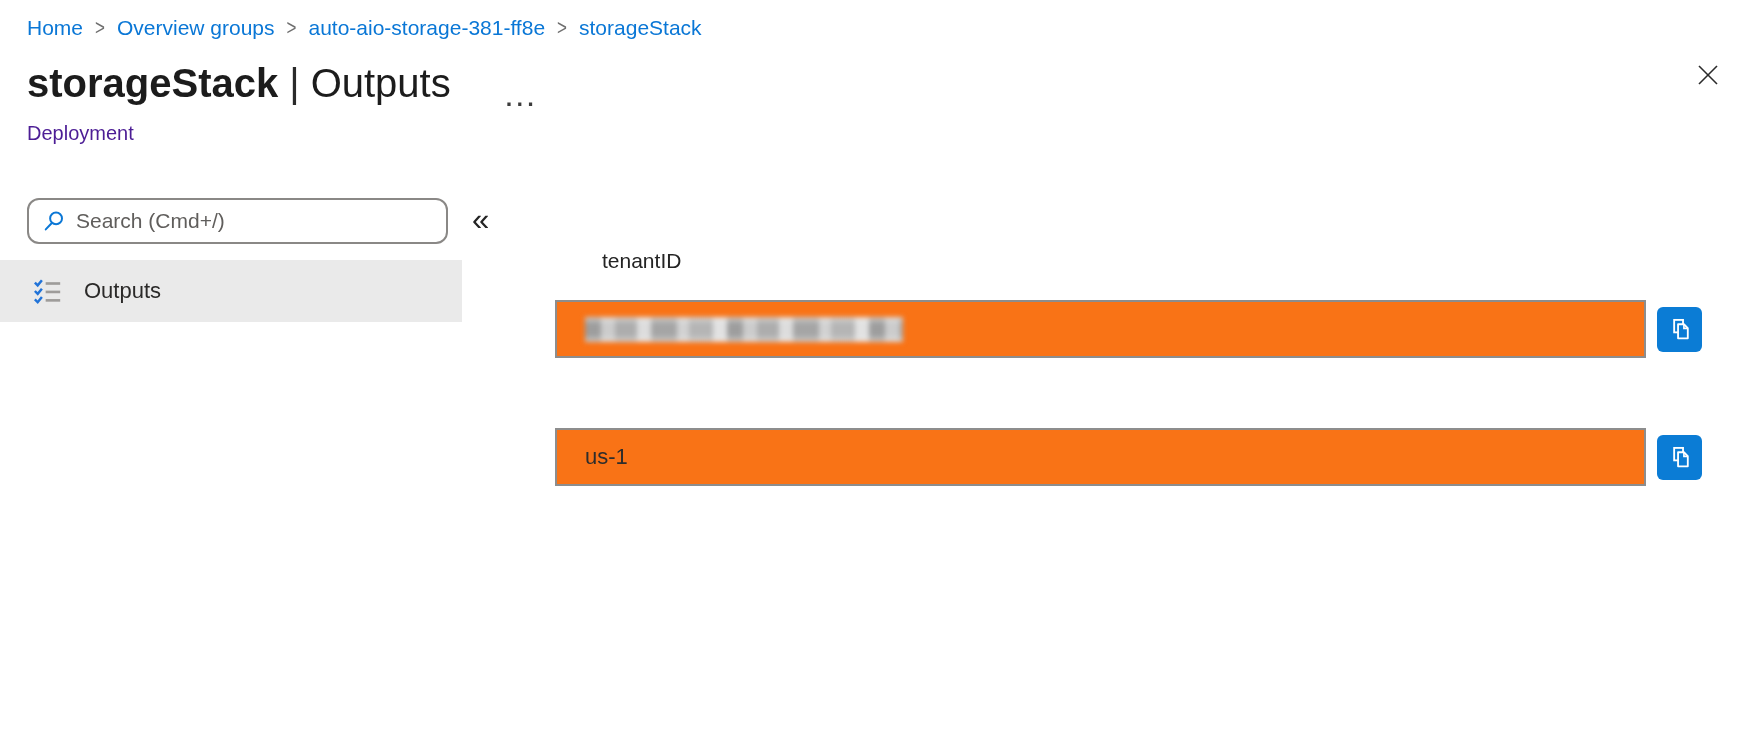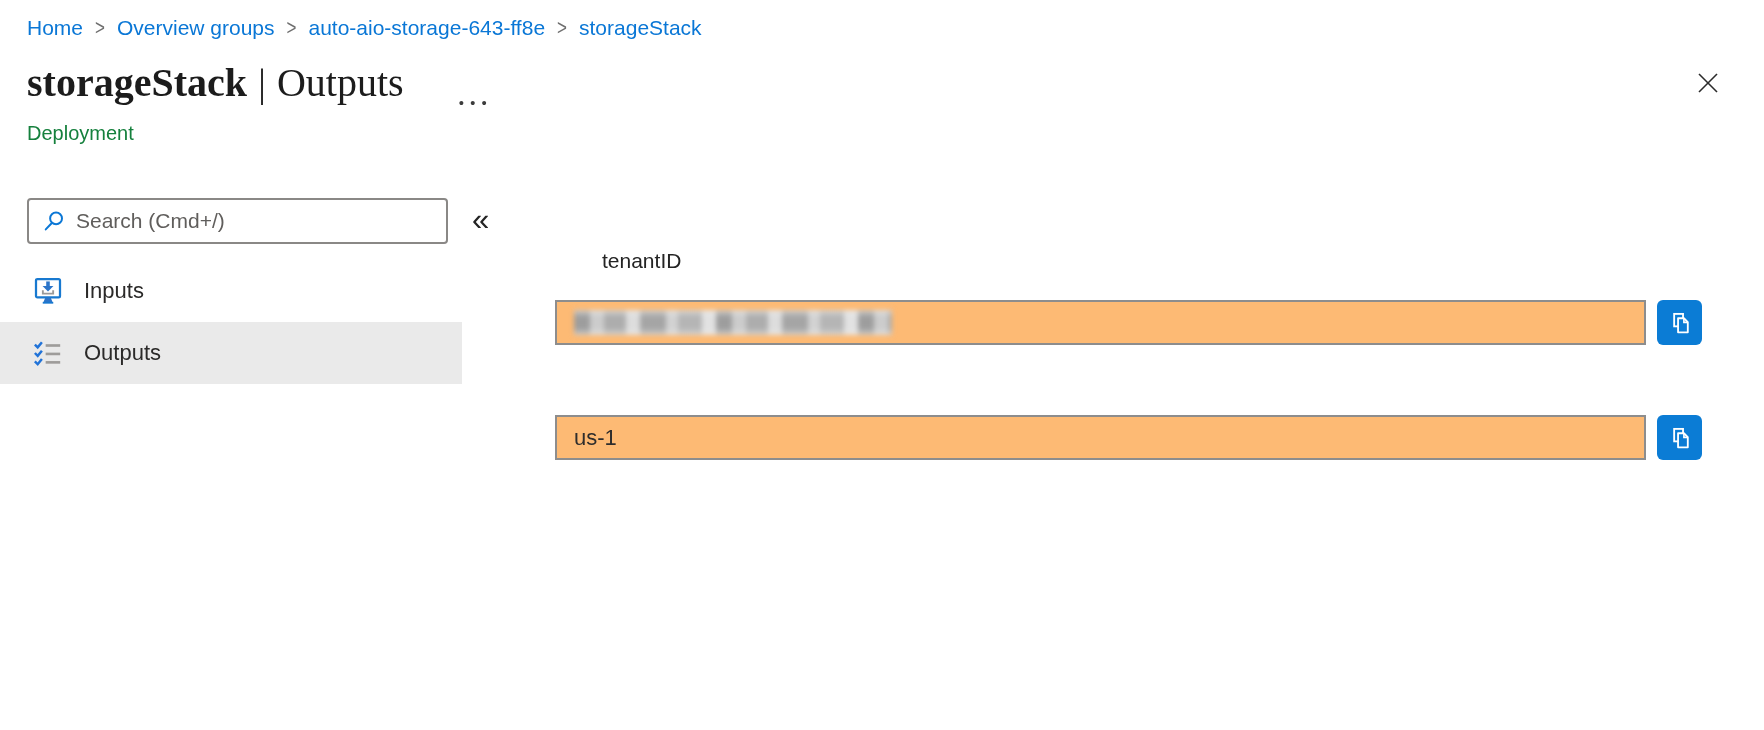--- a/index.html
+++ b/index.html
@@ -10,62 +10,62 @@
   }
 
   
   .breadcrumb { padding:16px 8px 0 27px; font-size:21px; line-height:24px;
     display:flex; align-items:center; }
   .crumb { color:#0a77d6; text-decoration:none; cursor:pointer; }
   .crumb-sep { color:#6f6f6f; font-size:17px; margin:0 12px;
     display:inline-block; transform:scaleY(1.3); font-weight:400; }
 
   
-  .title-row { display:flex; align-items:center; margin:20px 41px 16px 27px; height:46px;font-family:Liberation Serif, serif; }
+  .title-row { display:flex; align-items:flex-start; margin:20px 41px 16px 27px; height:46px; }
   .page-title { font-size:40px; line-height:46px; font-weight:400; color:#1c1c1c;
     white-space:nowrap; }
   .t-bold { font-weight:700; }
   .t-div { margin:0 11px; font-weight:300; color:#2a2a2a; }
   .more-btn { margin-left:52px; background:none; border:none; cursor:pointer;
     font-size:34px; color:#3c3c3c; padding:0; line-height:20px; align-self:flex-end;
     margin-bottom:2px; letter-spacing:1px; font-family:inherit; }
   .close-btn { margin-left:auto; background:none; border:none; cursor:pointer; padding:0;
     width:30px; height:30px; display:flex; align-items:center; justify-content:center; }
 
-  .subtitle { margin:8px 0 0 27px; font-size:20px; line-height:23px; color:#15803d; }
+  .subtitle { margin:8px 0 0 27px; font-size:20px; line-height:23px; color:#4c1d95; }
 
   
   .body { display:flex; margin-top:15px; align-items:flex-start; }
 
   
   .sidebar { width:462px; flex:none; position:relative; }
   .search-wrap { margin:38px 0 0 27px; width:421px; height:46px;
-    border:2px solid #8a8886; border-radius:4px; background:#fff;
+    border:2px solid #8a8886; border-radius:12px; background:#fff;
     display:flex; align-items:center; }
   .search-wrap svg { margin:0 9px 0 13px; flex:none; }
   .search-input { border:none; outline:none; flex:1; font-size:21px; color:#333;
     background:transparent; font-family:inherit; min-width:0; padding:0; }
   .search-input::placeholder { color:#605e5c; opacity:1; }
   .collapse-btn { position:absolute; top:45px; left:472px; background:none; border:none;
     cursor:pointer; font-size:31px; color:#242424; padding:0; line-height:30px;
     font-family:inherit; font-weight:400; }
 
   .nav { margin-top:16px; }
   .nav-item { height:62px; display:flex; align-items:center; cursor:pointer; }
   .nav-item.selected { background:#eaeaea; }
   .nicon { width:30px; height:30px; margin-left:33px; flex:none; }
   .nlabel { margin-left:21px; font-size:22px; color:#2b2a29; }
 
   
   .main { flex:1; padding:88px 62px 0 93px; }
   .output-group { margin-bottom:70px; }
   .output-label { font-size:21px; line-height:26px; color:#242424; margin-bottom:26px;margin-left:47px; }
   .field-row { display:flex; align-items:center; }
-  .field { flex:1; height:45px; background:#fdba74; border:2px solid #8d8d8d;
-    display:flex; align-items:center; padding:0 17px; min-width:0; }
+  .field { flex:1; height:58px; background:#f97316; border:2px solid #8d8d8d;
+    display:flex; align-items:center; padding:0 28px; min-width:0; }
   .field-value-input { border:none; background:transparent; outline:none; width:100%;
     font-size:22px; color:#2e2d2c; font-family:inherit; padding:0; }
   .copy-btn { width:45px; height:45px; margin-left:11px; flex:none;
     background:#0b7cd5; border:none; border-radius:6px; cursor:pointer;
     display:flex; align-items:center; justify-content:center; padding:0; }
 
   
   .blur-strip { height:25px; border-radius:1px; filter:blur(2.6px);
     background:
       linear-gradient(180deg, rgba(233,233,233,.65) 0%, rgba(233,233,233,0) 28%,
@@ -78,21 +78,21 @@
   .w-long  { width:1032px; max-width:100%; }
 </style>
 </head>
 <body>
 
 <nav class="breadcrumb">
   <a class="crumb">Home</a>
   <span class="crumb-sep">&gt;</span>
   <a class="crumb">Overview groups</a>
   <span class="crumb-sep">&gt;</span>
-  <a class="crumb">auto-aio-storage-643-ff8e</a>
+  <a class="crumb">auto-aio-storage-381-ff8e</a>
   <span class="crumb-sep">&gt;</span>
   <a class="crumb">storageStack</a>
 </nav>
 
 <div class="title-row">
   <h1 class="page-title" style="margin:0;">
     <span class="t-bold">storageStack</span><span class="t-div">|</span><span>Outputs</span>
   </h1>
   <button class="more-btn">…</button>
   <button class="close-btn">
@@ -112,31 +112,20 @@
         <circle cx="13.5" cy="9" r="5.7" stroke="#0a77d6" stroke-width="1.9" fill="none"></circle>
         <line x1="9.2" y1="13.7" x2="3.6" y2="19.6" stroke="#0a77d6" stroke-width="1.9" stroke-linecap="round"></line>
       </svg>
       <input class="search-input" type="text" placeholder="Search (Cmd+/)" style="">
     </div>
     <button class="collapse-btn">«</button>
 
     <nav class="nav">
 
 
-      <div class="nav-item">
-        <svg class="nicon" viewBox="0 0 32 32">
-          <rect x="3.2" y="3.2" width="25.6" height="19.6" rx="1.5" fill="#ffffff" stroke="#1879d0" stroke-width="2.4"></rect>
-          <rect x="14.1" y="5.8" width="3.8" height="5.4" fill="#2b74c9"></rect>
-          <polygon points="10.2,10.6 21.8,10.6 16,16.6" fill="#2b74c9"></polygon>
-          <path d="M10.5,15.2 v3.6 h11 v-3.6" fill="none" stroke="#9a9a9a" stroke-width="2"></path>
-          <polygon points="13.2,22.8 18.8,22.8 20.8,27.6 11.2,27.6" fill="#2b74c9"></polygon>
-          <rect x="10.4" y="27.6" width="11.2" height="1.9" fill="#1879d0"></rect>
-        </svg>
-        <span class="nlabel">Inputs</span>
-      </div>
 
       <div class="nav-item selected">
         <svg class="nicon" viewBox="0 0 32 32">
           <g stroke="#2173d8" stroke-width="2.6" fill="none">
             <polyline points="2,7 5,10 9.5,4.5"></polyline>
             <polyline points="2,16 5,19 9.5,13.5"></polyline>
             <polyline points="2,25 5,28 9.5,22.5"></polyline>
           </g>
           <g fill="#9e9c9a">
             <rect x="13.5" y="6.6" width="15.5" height="2.8"></rect>

